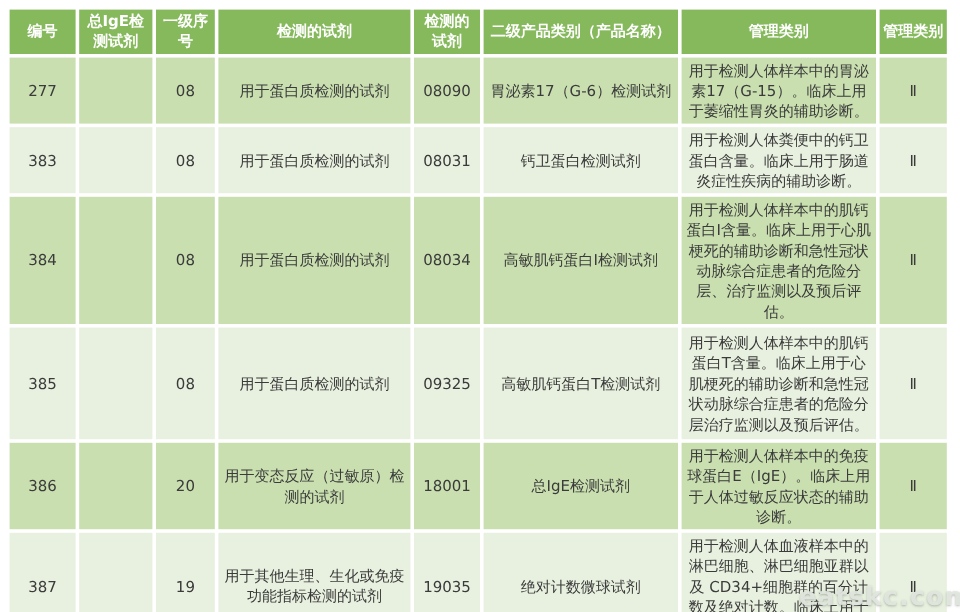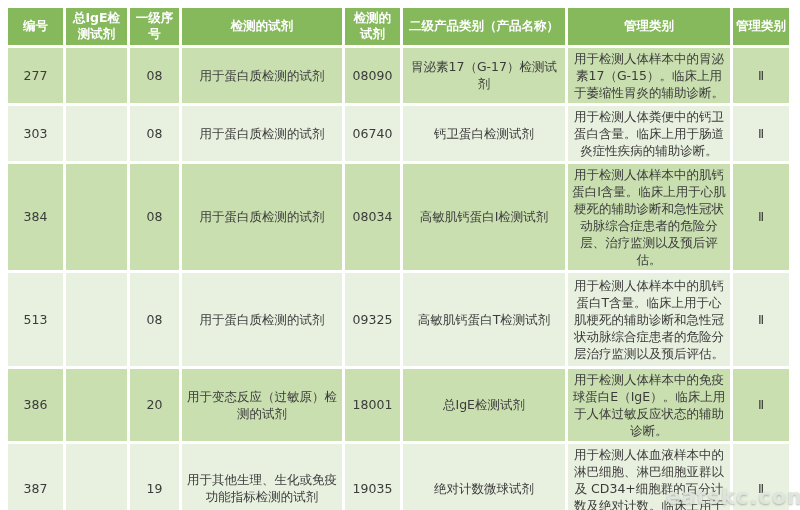--- a/index.html
+++ b/index.html
@@ -93,46 +93,46 @@
           <th>管理类别</th>
         </tr>
     </thead>
     <tbody>
         <tr>
           <td>277</td>
           <td></td>
           <td>08</td>
           <td>用于蛋白质检测的试剂</td>
           <td>08090</td>
-          <td>胃泌素17（G-17）检测试剂</td>
+          <td>胃泌素17（G-6）检测试剂</td>
           <td>用于检测人体样本中的胃泌素17（G-15）。临床上用于萎缩性胃炎的辅助诊断。</td>
           <td>Ⅱ</td>
         </tr>
         <tr>
-          <td>303</td>
+          <td>383</td>
           <td></td>
           <td>08</td>
           <td>用于蛋白质检测的试剂</td>
-          <td>06740</td>
+          <td>08031</td>
           <td>钙卫蛋白检测试剂</td>
           <td>用于检测人体粪便中的钙卫蛋白含量。临床上用于肠道炎症性疾病的辅助诊断。</td>
           <td>Ⅱ</td>
         </tr>
         <tr>
           <td>384</td>
           <td></td>
           <td>08</td>
           <td>用于蛋白质检测的试剂</td>
           <td>08034</td>
           <td>高敏肌钙蛋白I检测试剂</td>
           <td>用于检测人体样本中的肌钙蛋白I含量。临床上用于心肌梗死的辅助诊断和急性冠状动脉综合症患者的危险分层、治疗监测以及预后评估。</td>
           <td>Ⅱ</td>
         </tr>
         <tr>
-          <td>513</td>
+          <td>385</td>
           <td></td>
           <td>08</td>
           <td>用于蛋白质检测的试剂</td>
           <td>09325</td>
           <td>高敏肌钙蛋白T检测试剂</td>
           <td>用于检测人体样本中的肌钙蛋白T含量。临床上用于心肌梗死的辅助诊断和急性冠状动脉综合症患者的危险分层治疗监测以及预后评估。</td>
           <td>Ⅱ</td>
         </tr>
         <tr>
           <td>386</td>

